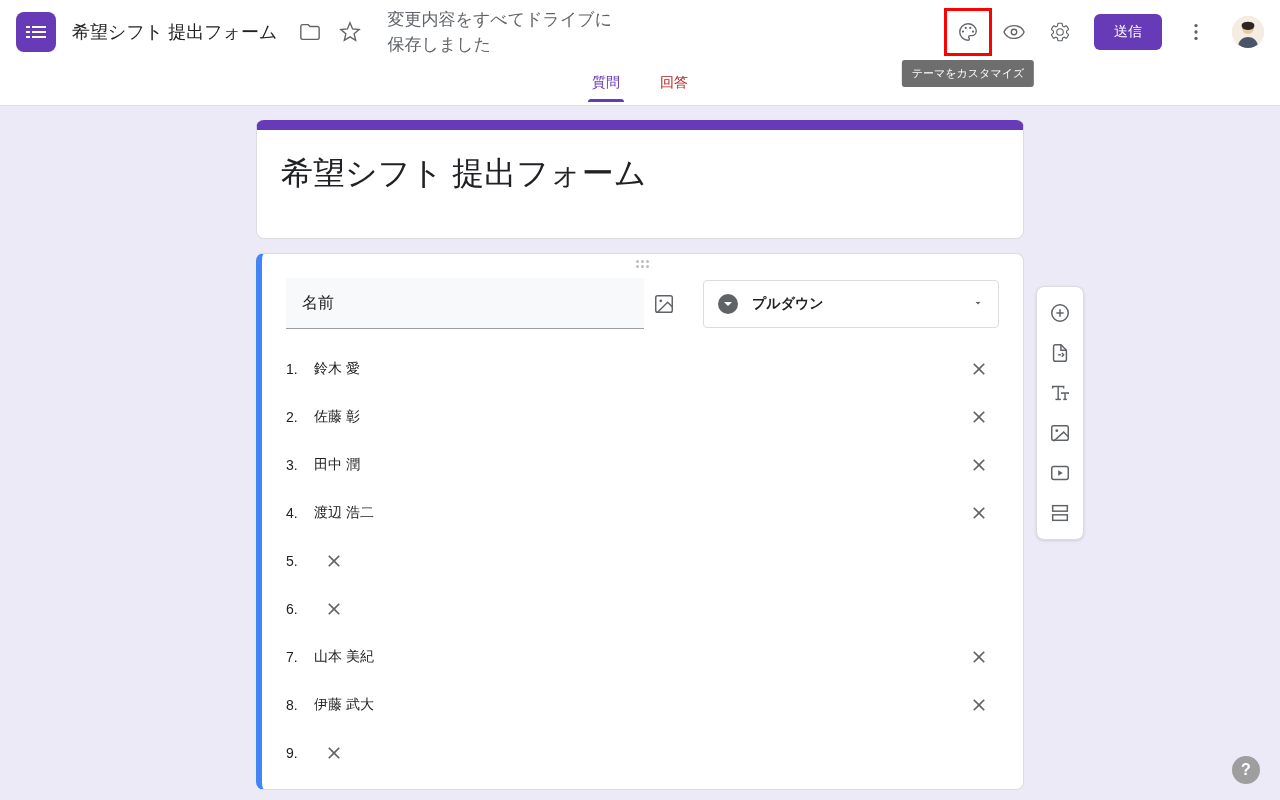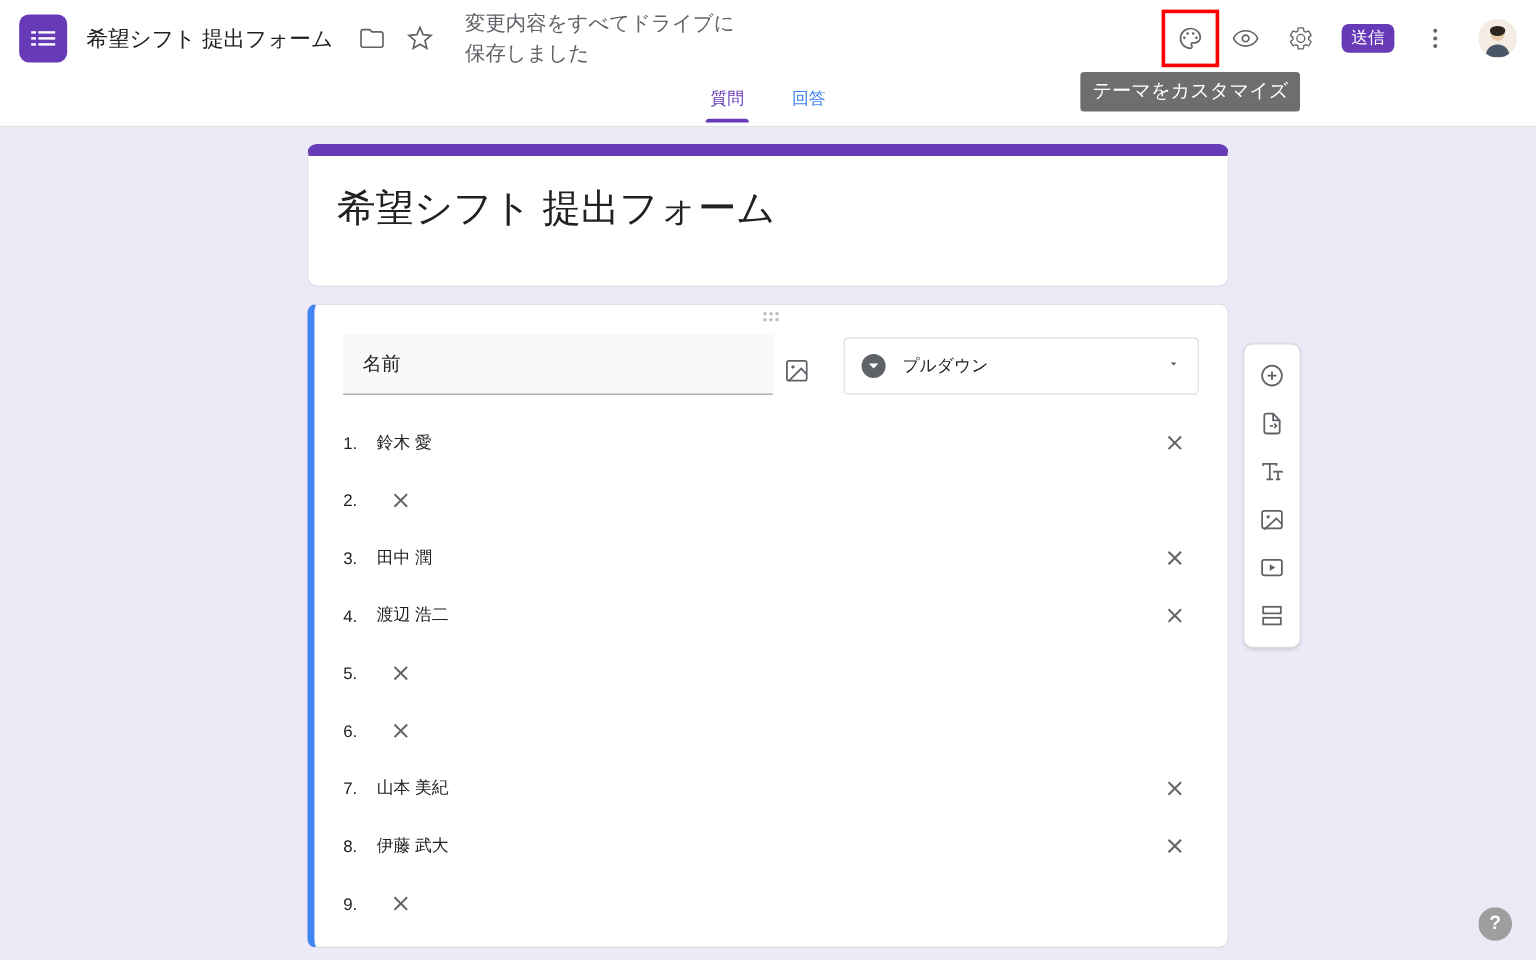--- a/index.html
+++ b/index.html
@@ -10,50 +10,50 @@
 .header-top { display: flex; align-items: center; height: 64px; padding: 0 16px; }
 .logo { width: 40px; height: 40px; background: #673ab7; border-radius: 8px; display: flex; align-items: center; justify-content: center; margin-right: 16px; }
 .logo svg { width: 24px; height: 24px; fill: #fff; }
 .doc-title { font-size: 18px; color: #202124; font-weight: 400; margin-right: 12px; }
 .icon-btn { width: 40px; height: 40px; border: none; background: transparent; border-radius: 50%; display: flex; align-items: center; justify-content: center; cursor: pointer; color: #5f6368; }
 .icon-btn svg { width: 22px; height: 22px; fill: currentColor; }
 .save-status { font-size: 17px; color: #5f6368; margin-left: 18px; line-height: 1.5; }
 .header-right { margin-left: auto; display: flex; align-items: center; gap: 6px; }
 .theme-btn-wrap { position: relative; }
 .theme-highlight { position: absolute; top: -4px; left: -4px; right: -4px; bottom: -4px; border: 3px solid #ff0000; pointer-events: none; }
-.tooltip { position: absolute; top: 48px; left: 50%; transform: translateX(-50%); background: #6e6e6e; color: #fff; font-size: 16px; padding: 6px 10px; border-radius: 3px; white-space: nowrap; }
-.send-btn { background: #673ab7; color: #fff; border: none; border-radius: 6px; height: 24px; padding: 0 8px; font-size: 14px; font-weight: 500; cursor: pointer; margin: 0 8px; }
+.tooltip { position: absolute; top: 48px; left: 50%; transform: translateX(-50%); background: #6e6e6e; color: #fff; font-size: 11px; padding: 6px 10px; border-radius: 3px; white-space: nowrap; }
+.send-btn { background: #673ab7; color: #fff; border: none; border-radius: 6px; height: 36px; padding: 0 20px; font-size: 14px; font-weight: 500; cursor: pointer; margin: 0 8px; }
 .avatar { width: 32px; height: 32px; border-radius: 50%; background: #f0e4d8; margin-left: 10px; overflow: hidden; }
 .avatar svg { width: 100%; height: 100%; }
 
 .tabs { display: flex; justify-content: center; gap: 32px; height: 42px; align-items: flex-start; }
-.tab { font-size: 14px; color: #3b82f6; padding: 10px 4px 8px; cursor: pointer; position: relative; }
+.tab { font-size: 14px; color: #b91c1c; padding: 10px 4px 8px; cursor: pointer; position: relative; }
 .tab.active { color: #673ab7; font-weight: 500; }
 .tab.active::after { content: ""; position: absolute; left: 0; right: 0; bottom: -2px; height: 3px; background: #673ab7; border-radius: 3px 3px 0 0; }
 
 
 .workspace { padding-top: 14px; display: flex; flex-direction: column; align-items: center; position: relative; height: calc(800px - 106px); overflow: hidden; }
 
 .card { width: 768px; background: #fff; border-radius: 8px; border: 1px solid #dadce0; margin-bottom: 14px; position: relative; }
 .card.title-card { border-top: 10px solid #673ab7; padding: 22px 24px 28px; }
 .form-title { font-size: 32px; color: #202124; font-weight: 400; margin-bottom: 14px; }
 .form-desc { font-size: 14px; color: #202124; }
 
 .card.question-card { border-left: 6px solid #4285f4; padding: 18px 24px 12px; }
 .drag-handle { position: absolute; top: 6px; left: 50%; transform: translateX(-50%); color: #bdbdbd; display: flex; gap: 2px; }
 .drag-handle span { width: 14px; height: 8px; display: grid; grid-template-columns: repeat(3, 3px); grid-template-rows: repeat(2, 3px); gap: 2px; }
 .drag-handle span i { background: #bdbdbd; border-radius: 50%; }
 
-.q-row { display: flex; align-items: flex-end; gap: 0; margin-bottom: 16px; margin-top: 6px; }
+.q-row { display: flex; align-items: center; gap: 0; margin-bottom: 16px; margin-top: 6px; }
 .q-title-input { flex: 1; background: #f8f9fa; border: none; border-bottom: 1px solid #9e9e9e; padding: 16px 16px; font-size: 16px; color: #202124; outline: none; max-width: 358px; }
 .q-img-btn { width: 40px; height: 40px; display: flex; align-items: center; justify-content: center; color: #5f6368; cursor: pointer; }
 .q-type { flex: 1; border: 1px solid #dadce0; border-radius: 4px; height: 48px; display: flex; align-items: center; padding: 0 14px; cursor: pointer; max-width: 296px; margin-left: auto; }
 .q-type-icon { width: 20px; height: 20px; border-radius: 50%; background: #5f6368; display: flex; align-items: center; justify-content: center; margin-right: 14px; }
 .q-type-icon svg { width: 12px; height: 12px; fill: #fff; }
-.q-type-label { font-size: 14px; color: #202124; flex: 1; }
+.q-type-label { font-size: 14px; color: #202124; flex: 1; font-weight: bold; }
 .q-type-arrow { color: #5f6368; }
 
 .options { }
 .opt-row { display: flex; align-items: center; height: 48px; }
 .opt-num { font-size: 14px; color: #202124; width: 20px; margin-right: 8px; }
 .opt-text { font-size: 14px; color: #202124; flex: 1; }
 .opt-del { width: 40px; height: 40px; display: flex; align-items: center; justify-content: center; color: #5f6368; cursor: pointer; }
 .opt-del svg { width: 20px; height: 20px; }
 
 
@@ -185,20 +185,21 @@
           <div class="opt-num">1.</div>
           <div class="opt-text">鈴木 愛</div>
           <div class="opt-del">
             <svg viewBox="0 0 24 24">
               <path d="M19 6.41L17.59 5 12 10.59 6.41 5 5 6.41 10.59 12 5 17.59 6.41 19 12 13.41 17.59 19 19 17.59 13.41 12z" fill="currentColor"></path>
             </svg>
           </div>
         </div>
         <div class="opt-row">
           <div class="opt-num">2.</div>
+          <div class="opt-text">佐藤 彰</div>
           <div class="opt-del">
             <svg viewBox="0 0 24 24">
               <path d="M19 6.41L17.59 5 12 10.59 6.41 5 5 6.41 10.59 12 5 17.59 6.41 19 12 13.41 17.59 19 19 17.59 13.41 12z" fill="currentColor"></path>
             </svg>
           </div>
         </div>
         <div class="opt-row">
           <div class="opt-num">3.</div>
           <div class="opt-text">田中 潤</div>
           <div class="opt-del">

